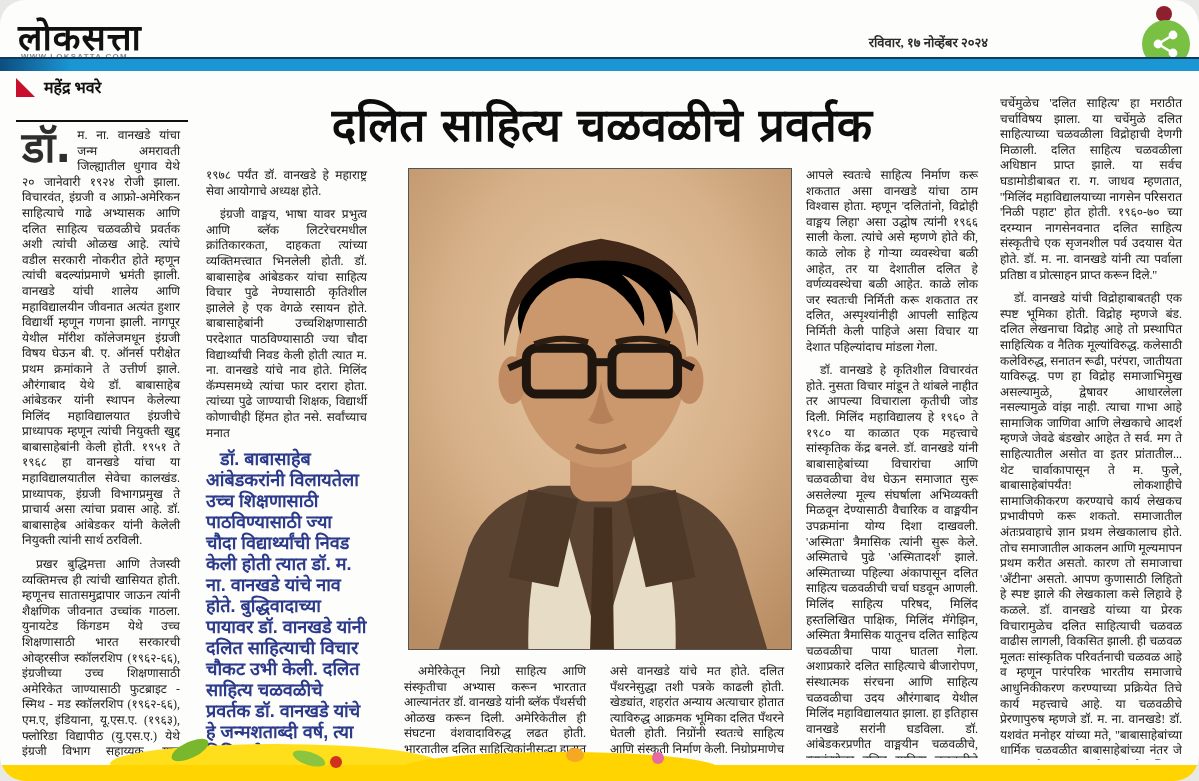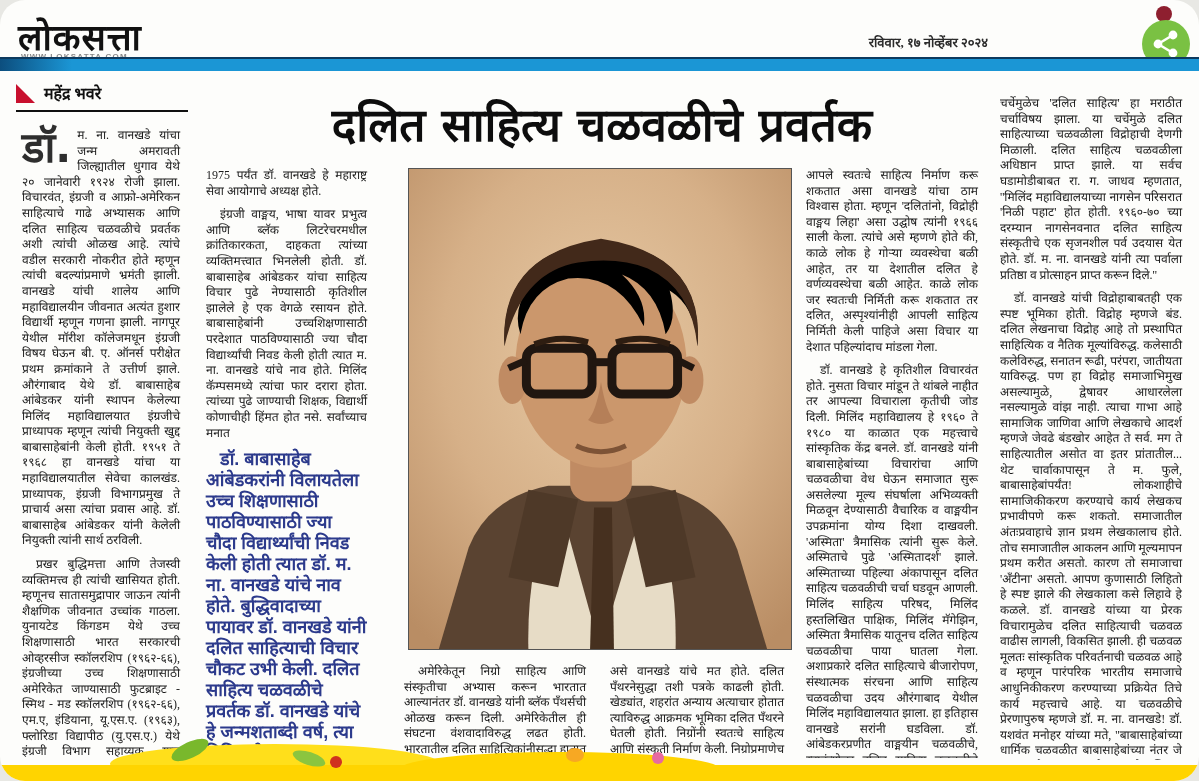--- a/index.html
+++ b/index.html
@@ -12,21 +12,21 @@
         font-size:8px;letter-spacing:1.2px;color:#888;font-weight:700;}
   .edition-date{position:absolute;left:848px;top:33px;width:140px;text-align:right;
         font-size:13px;font-weight:700;color:#2b2b2b;}
   .section-logo{position:absolute;left:998px;top:4px;font-family:"DejaVu Sans","Liberation Sans",sans-serif;
         font-size:44px;font-weight:900;color:#5b4ba0;}
   .share-badge{position:absolute;left:1142px;top:20px;width:48px;height:48px;cursor:pointer;}
   .share-dot{position:absolute;left:1156px;top:6px;width:16px;height:16px;border-radius:50%;background:#8e1f2f;}
   .topbar{position:absolute;left:0;top:57px;width:1199px;height:12px;
         background:linear-gradient(90deg,#0c4e7e 0,#1b96d5 6%,#1b96d5 100%);border-top:2px solid #0d3a5e;}
   
-  .byline{position:absolute;left:16px;top:82px;width:172px;border-bottom:2px solid #101010;padding-bottom:6px;}
+  .byline{position:absolute;left:16px;top:76px;width:172px;border-bottom:2px solid #101010;padding-bottom:22px;}
   .byline-tri{position:absolute;left:0;top:2px;}
   .byline-name{margin-left:28px;font-size:16px;font-weight:700;color:#101010;}
   .headline{position:absolute;left:214px;top:88px;width:768px;text-align:center;
         font-family:"DejaVu Sans","Liberation Sans",sans-serif;
         font-size:46px;font-weight:900;color:#0d0d0d;letter-spacing:0;}
   
   .col{position:absolute;text-align:justify;font-size:12px;line-height:15.6px;overflow:hidden;}
   .col p{margin:8px;text-indent:14px;}
   .col p.noindent{text-indent:0;}
   .col1{left:14px;top:120px;width:174px;height:638px;}
@@ -88,21 +88,21 @@
     <span class="byline-name">महेंद्र भवरे</span>
   </div>
   <h1 class="headline" style="margin:4px;">दलित साहित्य चळवळीचे प्रवर्तक</h1>
 
   <div class="col col1">
     <p class="noindent"><span class="dropcap">डॉ.</span><span>म. ना. वानखडे यांचा जन्म अमरावती जिल्ह्यातील धुगाव येथे २० जानेवारी १९२४ रोजी झाला. विचारवंत, इंग्रजी व आफ्रो-अमेरिकन साहित्याचे गाढे अभ्यासक आणि दलित साहित्य चळवळीचे प्रवर्तक अशी त्यांची ओळख आहे. त्यांचे वडील सरकारी नोकरीत होते म्हणून त्यांची बदल्यांप्रमाणे भ्रमंती झाली. वानखडे यांची शालेय आणि महाविद्यालयीन जीवनात अत्यंत हुशार विद्यार्थी म्हणून गणना झाली. नागपूर येथील मॉरीश कॉलेजमधून इंग्रजी विषय घेऊन बी. ए. ऑनर्स परीक्षेत प्रथम क्रमांकाने ते उत्तीर्ण झाले. औरंगाबाद येथे डॉ. बाबासाहेब आंबेडकर यांनी स्थापन केलेल्या मिलिंद महाविद्यालयात इंग्रजीचे प्राध्यापक म्हणून त्यांची नियुक्ती खुद्द बाबासाहेबांनी केली होती. १९५१ ते १९६८ हा वानखडे यांचा या महाविद्यालयातील सेवेचा कालखंड. प्राध्यापक, इंग्रजी विभागप्रमुख ते प्राचार्य असा त्यांचा प्रवास आहे. डॉ. बाबासाहेब आंबेडकर यांनी केलेली नियुक्ती त्यांनी सार्थ ठरविली.</span></p>
     <p>प्रखर बुद्धिमत्ता आणि तेजस्वी व्यक्तिमत्त्व ही त्यांची खासियत होती. म्हणूनच सातासमुद्रापार जाऊन त्यांनी शैक्षणिक जीवनात उच्चांक गाठला. युनायटेड किंगडम येथे उच्च शिक्षणासाठी भारत सरकारची ओव्हरसीज स्कॉलरशिप (१९६२-६६), इंग्रजीच्या उच्च शिक्षणासाठी अमेरिकेत जाण्यासाठी फुटब्राइट - स्मिथ - मड स्कॉलरशिप (१९६२-६६), एम.ए, इंडियाना, यू.एस.ए. (१९६३), फ्लोरिडा विद्यापीठ (यु.एस.ए.) येथे इंग्रजी विभाग सहाय्यक. याच विद्यापीठातून पीएच. डी. (१९६५), वेस्टर्न इलिनॉस विद्यापीठ (यू.एस.ए.) येथे इंग्रजीचे सहाय्यक प्राध्यापक (१९६५-६६), मराठवाडा विद्यापीठ औरंगाबाद येथे इंग्रजीचे अधिव्याख्याता (१९६६-६८), प्राध्यापक आणि इंग्रजी विभागप्रमुख, मिलिंद महाविद्यालय औरंगाबाद, याच महाविद्यालयात १९५८-६२ आणि १९६६-६८ या काळात प्राचार्यपद भूषविले. महाराष्ट्र राज्य साहित्य संस्कृती मंडळ आणि साहित्य अकादमीचे ते सदस्य होते. १९७३ ते</p>
   </div>
 
   <div class="col col2">
-    <p class="noindent">1975 पर्यंत डॉ. वानखडे हे महाराष्ट्र सेवा आयोगाचे अध्यक्ष होते.</p>
+    <p class="noindent">१९७८ पर्यंत डॉ. वानखडे हे महाराष्ट्र सेवा आयोगाचे अध्यक्ष होते.</p>
     <p>इंग्रजी वाङ्मय, भाषा यावर प्रभुत्व आणि ब्लॅक लिटरेचरमधील क्रांतिकारकता, दाहकता त्यांच्या व्यक्तिमत्त्वात भिनलेली होती. डॉ. बाबासाहेब आंबेडकर यांचा साहित्य विचार पुढे नेण्यासाठी कृतिशील झालेले हे एक वेगळे रसायन होते. बाबासाहेबांनी उच्चशिक्षणासाठी परदेशात पाठविण्यासाठी ज्या चौदा विद्यार्थ्यांची निवड केली होती त्यात म. ना. वानखडे यांचे नाव होते. मिलिंद कॅम्पसमध्ये त्यांचा फार दरारा होता. त्यांच्या पुढे जाण्याची शिक्षक, विद्यार्थी कोणाचीही हिंमत होत नसे. सर्वांच्याच मनात</p>
     <p class="pullquote">डॉ. बाबासाहेब आंबेडकरांनी विलायतेला उच्च शिक्षणासाठी पाठविण्यासाठी ज्या चौदा विद्यार्थ्यांची निवड केली होती त्यात डॉ. म. ना. वानखडे यांचे नाव होते. बुद्धिवादाच्या पायावर डॉ. वानखडे यांनी दलित साहित्याची विचार चौकट उभी केली. दलित साहित्य चळवळीचे प्रवर्तक डॉ. वानखडे यांचे हे जन्मशताब्दी वर्ष, त्या निमित्ताने...</p>
     <div class="quote-bar"></div>
     <p class="noindent">अशी आदरयुक्त भीती दाटून आलेली असायची. असे असले तरी शेकडो लोक केवळ वानखडे सरांना पाहण्यासाठी येत होते. त्यांच्या नावाप्रमाणेच मनोहर वास्तव आहे, अशी त्यांची मोठी आणि चमकदार कारकीर्द आहे.</p>
   </div>
 
   <div class="photo-frame">
     <svg viewBox="0 0 384 482" preserveAspectRatio="none">
       <defs>
         <radialGradient id="bgsep" cx="50%" cy="38%" r="75%">

